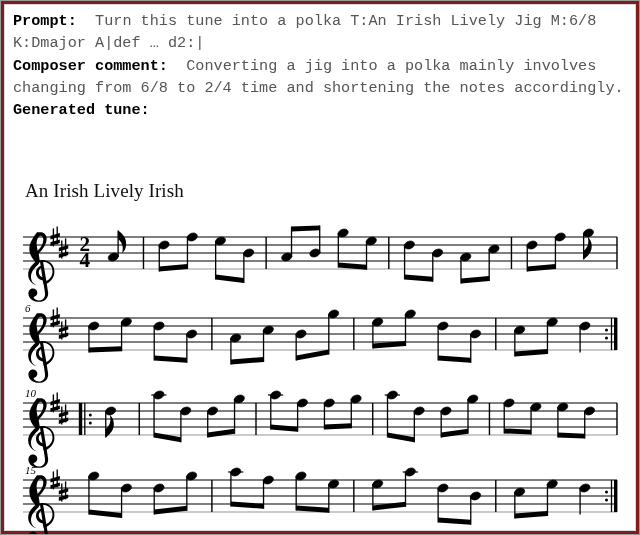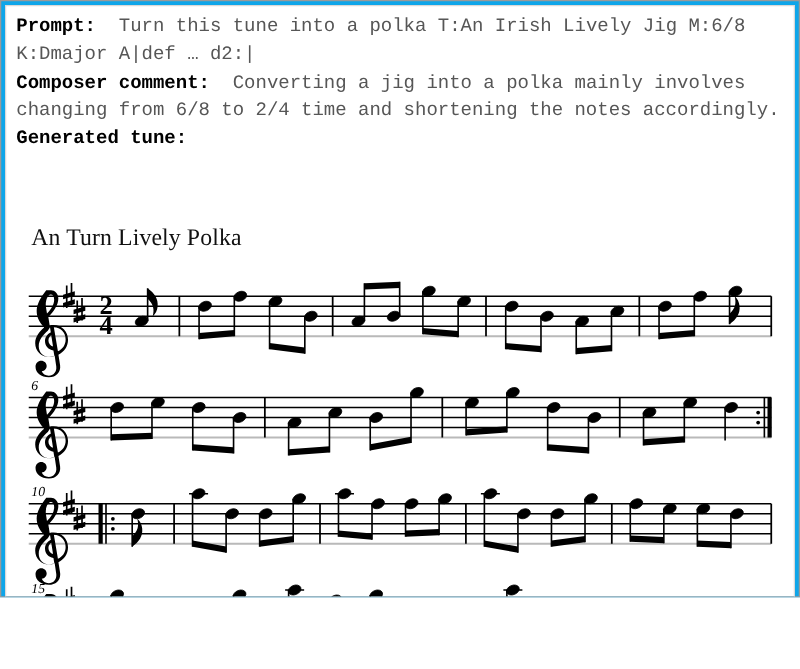--- a/index.html
+++ b/index.html
@@ -3,22 +3,22 @@
 <meta charset="utf-8">
 <style>
   html, body {
     margin: 0;
     padding: 0;
     background: #ffffff;
   }
   #page {
     position: relative;
     width: 640px;
-    height: 478px;
-    background: #0ea5e9;
+    height: 535px;
+    background: #7f1d1d;
     box-sizing: border-box;
     border: 1px solid #9a9a9a;
     overflow: hidden;
     font-family: "Liberation Sans", sans-serif;
   }
   #inner {
     position: absolute;
     left: 3px; top: 3px;
     width: 632px; height: 527px;
     background: #ffffff;
@@ -73,21 +73,21 @@
 </head>
 <body>
 
 <div id="page">
   <div id="inner">
 
     <div class="prompt-block"><span class="lbl">Prompt:</span><span>  Turn this tune into a polka T:An Irish Lively Jig M:6/8 K:Dmajor A|def … d2:|</span>
 <span class="lbl">Composer comment:</span><span>  Converting a jig into a polka mainly involves changing from 6/8 to 2/4 time and shortening the notes accordingly.</span>
 <span class="lbl">Generated tune:</span></div>
 
-    <div class="tune-title">An Turn Lively Polka</div>
+    <div class="tune-title">An Irish Lively Irish</div>
 
     <div class="score">
       <svg id="score-svg" width="632" height="330" viewBox="0 0 632 330" xmlns="http://www.w3.org/2000/svg">
           <g>
             <line x1="18" y1="32" x2="612" y2="32" stroke="#000000" stroke-width="1.05"></line>
             <line x1="18" y1="40" x2="612" y2="40" stroke="#000000" stroke-width="1.05"></line>
             <line x1="18" y1="48" x2="612" y2="48" stroke="#000000" stroke-width="1.05"></line>
             <line x1="18" y1="56" x2="612" y2="56" stroke="#000000" stroke-width="1.05"></line>
             <line x1="18" y1="64" x2="612" y2="64" stroke="#b9b9b9" stroke-width="1.6"></line>
             <path d="M 0,-34.6 C -5.4,-27.6 -9.2,-21.2 -9.2,-14.6 C -9.2,-8.6 -6.4,-3.6 -2.0,1.2 C -6.6,5.2 -10.6,10.0 -10.6,16.2 C -10.6,23.8 -4.8,29.4 2.6,29.4 C 4.6,29.4 6.5,29.0 8.1,28.3 L 9.6,38.6 C 10.2,43.6 7.0,47.4 2.4,47.4 C -0.9,47.4 -3.4,45.6 -4.3,43.2 C -1.6,43.0 0.4,40.9 0.4,38.2 C 0.4,35.3 -1.9,33.1 -4.8,33.1 C -7.9,33.1 -10.3,35.6 -10.3,38.9 C -10.3,44.6 -5.0,49.0 2.5,49.0 C 9.6,49.0 14.2,44.0 13.3,37.4 L 11.7,27.3 C 17.2,24.6 20.9,19.4 20.9,13.0 C 20.9,5.0 14.9,-1.1 6.8,-1.1 C 5.6,-1.1 4.4,-1.0 3.3,-0.7 L 2.0,-8.8 C 7.6,-14.6 11.6,-20.6 11.6,-26.6 C 11.6,-31.6 8.0,-34.6 4.6,-34.6 Z M 4.3,-30.4 C 6.4,-30.4 7.6,-28.4 7.6,-25.4 C 7.6,-20.8 4.8,-16.2 0.7,-12.2 L -0.3,-18.6 C -1.1,-24.0 1.2,-30.4 4.3,-30.4 Z M 3.6,1.0 L 6.5,19.4 C 3.9,18.7 2.1,16.4 2.1,13.6 C 2.1,11.0 3.6,8.8 5.9,7.8 L 5.5,5.4 C 1.6,6.6 -1.2,10.0 -1.2,14.2 C -1.2,18.9 2.0,22.5 6.9,23.3 L 7.8,28.6 C 6.4,29.2 4.9,29.5 3.3,29.5 C -2.8,29.5 -7.2,25.1 -7.2,19.1 C -7.2,13.0 -2.9,8.2 1.5,4.3 Z M 7.3,1.0 C 13.8,1.2 18.6,5.9 18.6,12.6 C 18.6,17.8 15.7,21.9 11.2,24.0 Z" fill="#000" stroke="none" transform="translate(32,56) scale(0.8333333333333334)"></path>

